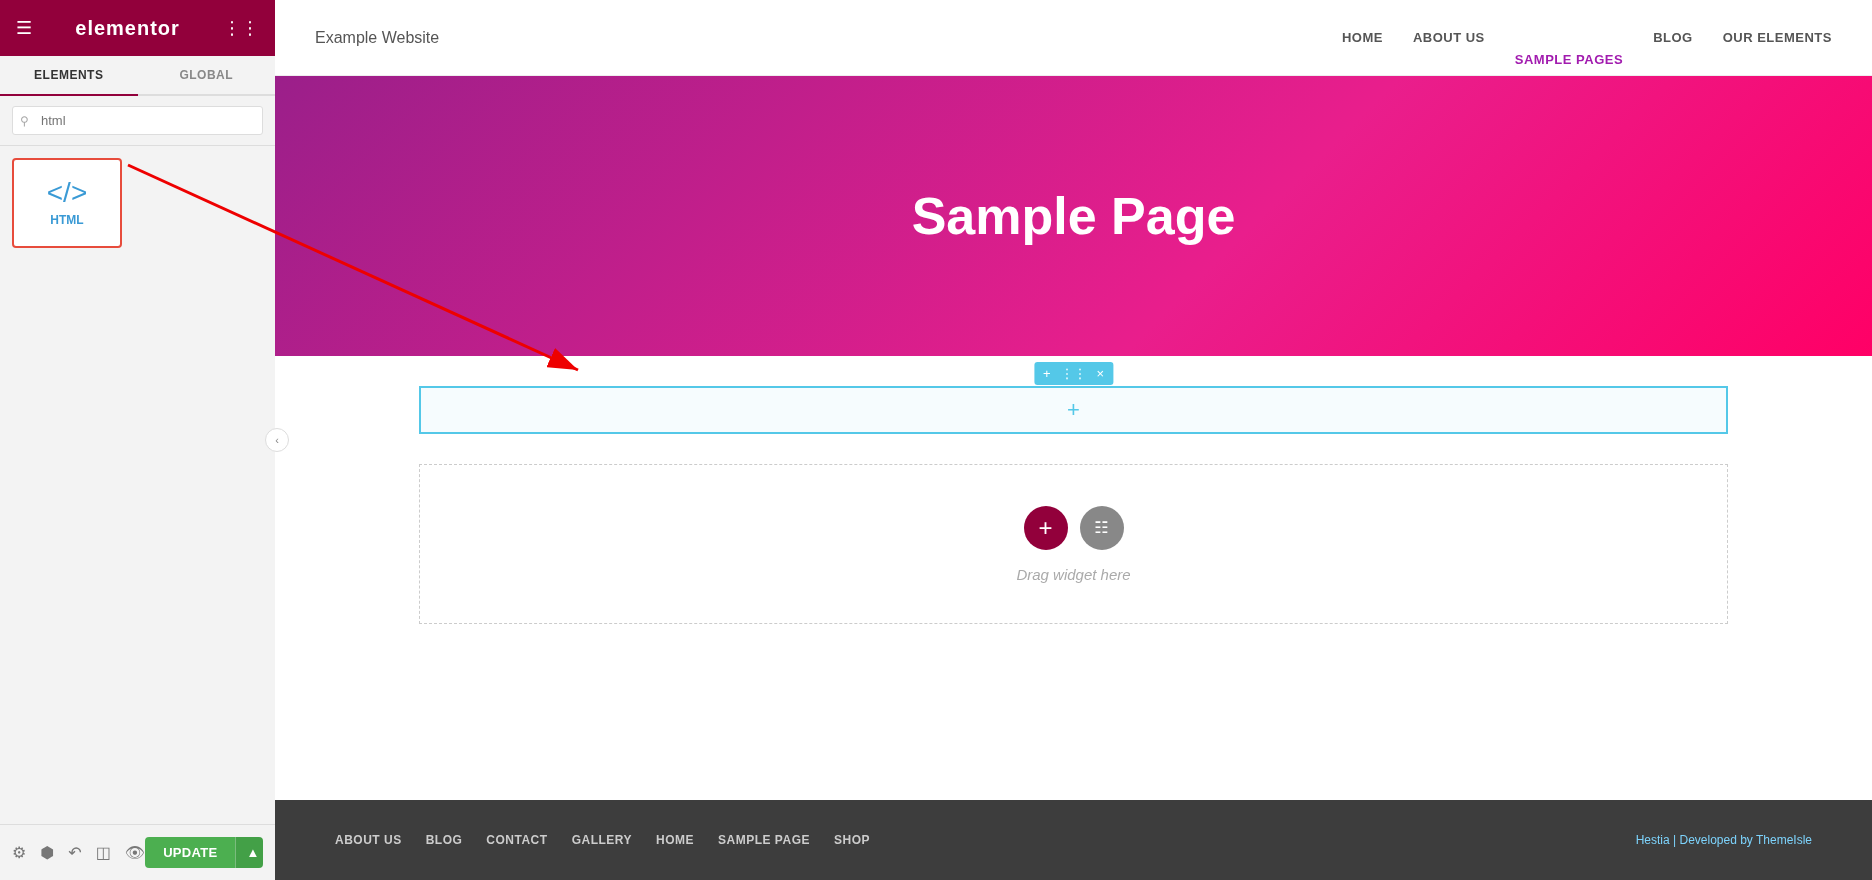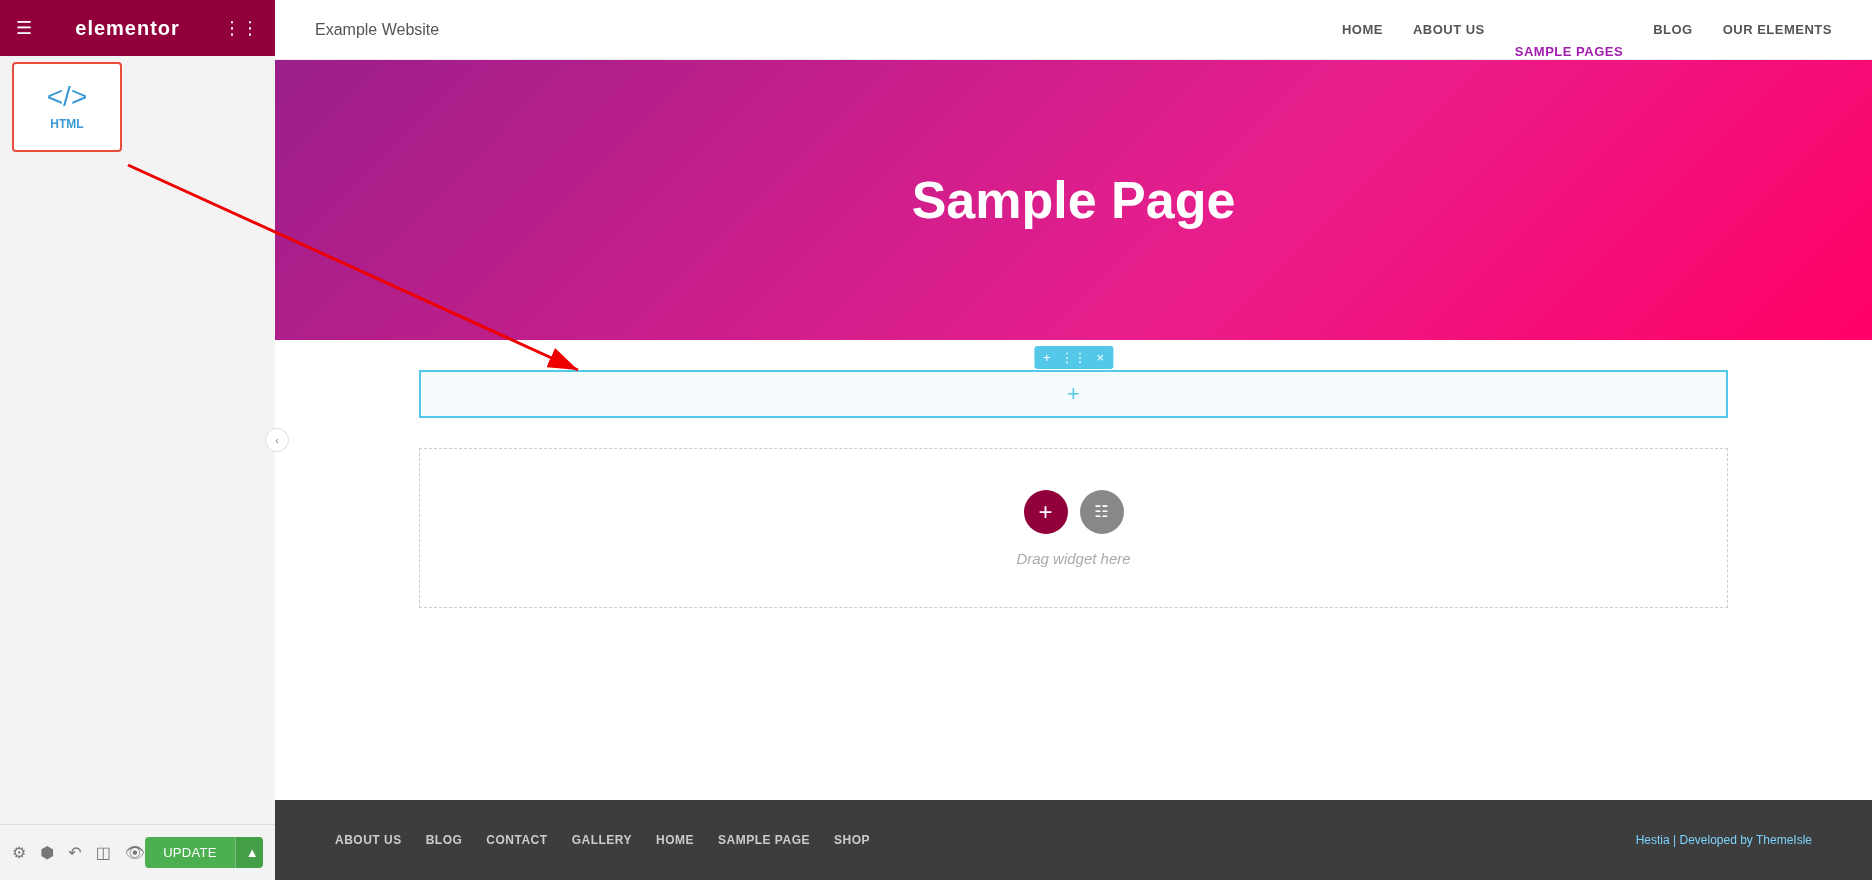--- a/index.html
+++ b/index.html
@@ -128,21 +128,21 @@
       right: 0;
       height: 880px;
       display: flex;
       flex-direction: column;
       overflow: hidden;
     }
 
     
     .website-nav {
       background: white;
-      height: 60px;
+      height: 76px;
       display: flex;
       align-items: center;
       justify-content: space-between;
       padding: 0 40px;
       border-bottom: 1px solid #eee;
       flex-shrink: 0;
     }
     .website-nav .site-name {
       font-size: 16px;
       color: #555;
@@ -332,21 +332,21 @@
     .update-btn-group {
       display: flex;
       align-items: stretch;
       border-radius: 4px;
       overflow: hidden;
     }
     .update-btn {
       background: #4caf50;
       color: white;
       font-size: 13px;
-      font-weight: normal;
+      font-weight: bold;
       padding: 8px 18px;
       border: none;
       cursor: pointer;
       letter-spacing: 0.3px;
     }
     .update-btn-arrow {
       background: #43a047;
       color: white;
       font-size: 13px;
       padding: 8px 10px;
@@ -379,20 +379,24 @@
 <body>
 
 <div class="side-panel">
 
   <div class="elementor-topbar">
     <span class="hamburger">☰</span>
     <span class="elementor-logo">elementor</span>
     <span class="elementor-grid-icon">⋮⋮</span>
   </div>
 
+  <div class="side-panel-tabs">
+    <div class="side-tab active">ELEMENTS</div>
+    <div class="side-tab">GLOBAL</div>
+  </div>
 
   <div class="side-search">
     <div class="search-wrapper">
       <span class="search-icon-inner">⚲</span>
       <input type="text" placeholder="html" style="">
     </div>
   </div>
 
   <div class="elements-grid">
     <div class="widget-item">

